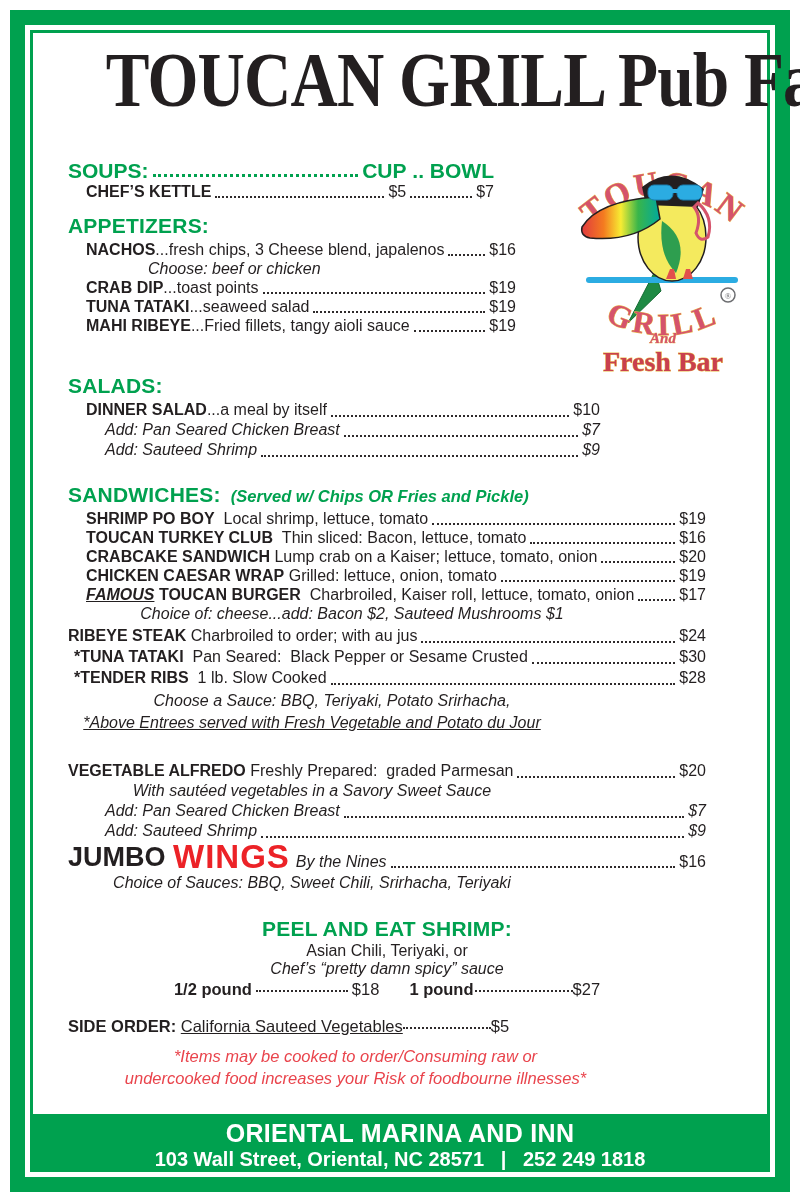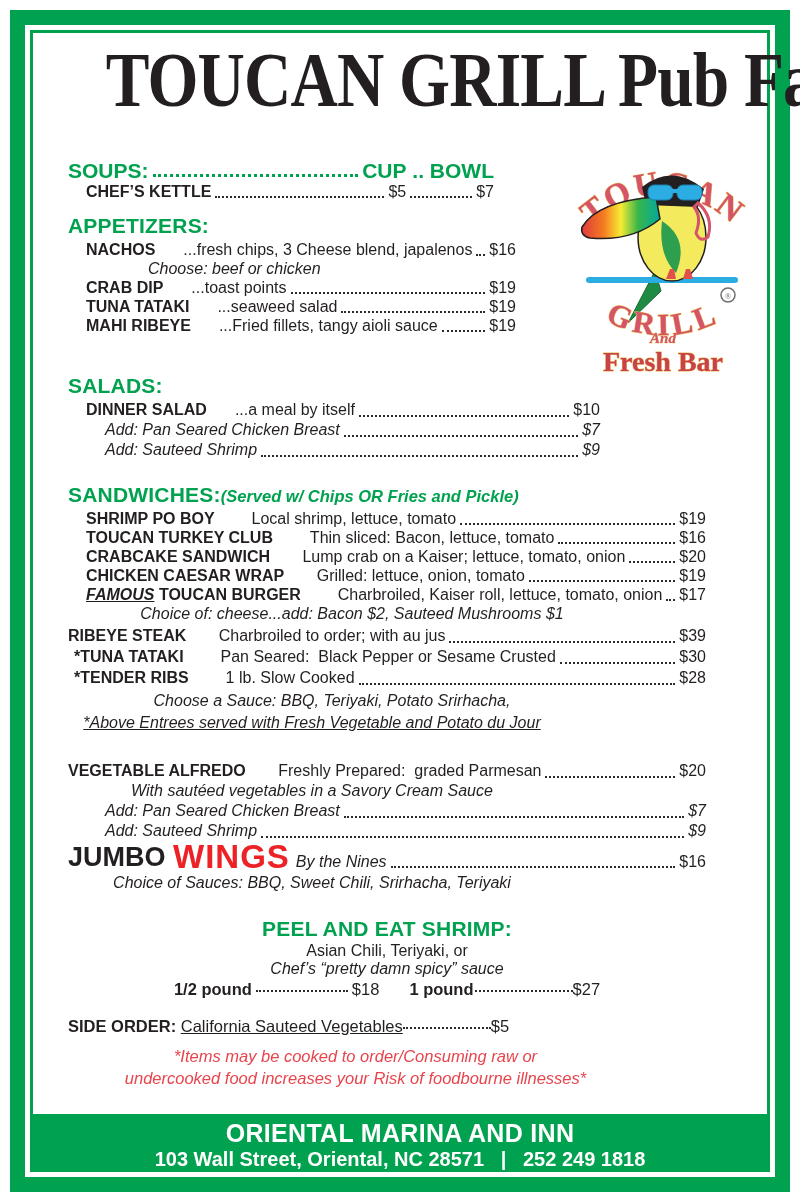--- a/index.html
+++ b/index.html
@@ -17,37 +17,37 @@
   
   .title-wrap{position:absolute;left:0;right:0;top:8px;text-align:center;}
   .title{display:inline-block;font-family:"Liberation Serif",serif;font-weight:bold;
          font-size:78px;line-height:1.0;letter-spacing:-1px;transform:scaleX(.84);white-space:nowrap;}
 
   
   .sec{position:absolute;}
   .sec-h{color:var(--green);font-weight:700;font-size:21px;line-height:23px;letter-spacing:.2px;}
   .row{display:flex;align-items:flex-end;font-size:16px;line-height:19px;}
   .nm{font-weight:700;white-space:pre-wrap;}
-  .ds{white-space:pre-wrap;margin-left:28px;}
+  .ds{white-space:pre-wrap;}
   .price{white-space:pre;}
   .leader{flex:1 1 auto;min-width:8px;border-bottom:2px dotted #2e2a2b;margin:0 4px 3px 4px;}
   .leader.green{border-bottom:3px dotted var(--green);margin-bottom:5px;}
   .ldr-fixed{display:inline-block;border-bottom:2px dotted #2e2a2b;margin:0 4px;vertical-align:3px;}
   .indent{padding-left:18px;}
   .add{font-style:italic;margin-left:37px;}
   .note{font-style:italic;}
   .center-note{font-style:italic;text-align:center;}
   .em-underline{font-style:italic;text-decoration:underline;font-weight:700;white-space:pre-wrap;}
 
   
   .soups-head{display:flex;align-items:flex-end;width:100%;}
   .soups-head span{color:var(--green);font-weight:700;font-size:21px;line-height:23px;white-space:pre;}
 
   
-  .sand-head{display:flex;align-items:baseline;gap:0;}
+  .sand-head{display:flex;align-items:baseline;gap:10px;}
   .sand-note{color:var(--green);font-style:italic;font-weight:700;font-size:16.5px;}
 
   
   .wings-row{display:flex;align-items:flex-end;}
   .wings-w1{font-weight:700;font-size:27px;line-height:28px;white-space:pre;}
   .wings-w2{font-weight:700;font-size:33px;line-height:28px;color:var(--red);letter-spacing:1px;white-space:pre;}
   .wings-tag{font-style:italic;font-size:16px;line-height:19px;margin-left:6px;white-space:pre;}
 
   
   .shrimp{text-align:center;}
@@ -235,21 +235,21 @@
           <span class="price">$17</span>
         </div>
         <div class="center-note" style="padding-right:70px;line-height:20px;">Choice of: cheese...add: Bacon $2, Sauteed Mushrooms $1</div>
       </div>
 
       <div class="sec" style="left:35px;top:592px;width:638px;">
         <div class="row" style="line-height:21px;">
           <span class="nm">RIBEYE STEAK</span>
           <span class="ds"> Charbroiled to order; with au jus</span>
           <span class="leader"></span>
-          <span class="price">$39</span>
+          <span class="price">$24</span>
         </div>
         <div class="row" style="line-height:21px;padding-left:6px;">
           <span class="nm">*TUNA TATAKI</span>
           <span class="ds">  Pan Seared:  Black Pepper or Sesame Crusted</span>
           <span class="leader"></span>
           <span class="price">$30</span>
         </div>
         <div class="row" style="line-height:21px;padding-left:6px;">
           <span class="nm">*TENDER RIBS</span>
           <span class="ds">  1 lb. Slow Cooked</span>
@@ -260,21 +260,21 @@
         <div class="center-note" style="padding-right:150px;line-height:21px;text-decoration:underline;">*Above Entrees served with Fresh Vegetable and Potato du Jour</div>
       </div>
 
       <div class="sec" style="left:35px;top:727px;width:638px;">
         <div class="row" style="line-height:21px;">
           <span class="nm">VEGETABLE ALFREDO</span>
           <span class="ds"> Freshly Prepared:  graded Parmesan</span>
           <span class="leader"></span>
           <span class="price">$20</span>
         </div>
-        <div class="center-note" style="padding-right:150px;line-height:20px;">With  sautéed vegetables in a Savory Cream Sauce</div>
+        <div class="center-note" style="padding-right:150px;line-height:20px;">With  sautéed vegetables in a Savory Sweet Sauce</div>
         <div class="row add" style="line-height:20px;">
           <span>Add: Pan Seared Chicken Breast</span>
           <span class="leader"></span>
           <span class="price">$7</span>
         </div>
         <div class="row add" style="line-height:20px;">
           <span>Add: Sauteed Shrimp</span>
           <span class="leader"></span>
           <span class="price">$9</span>
         </div>

